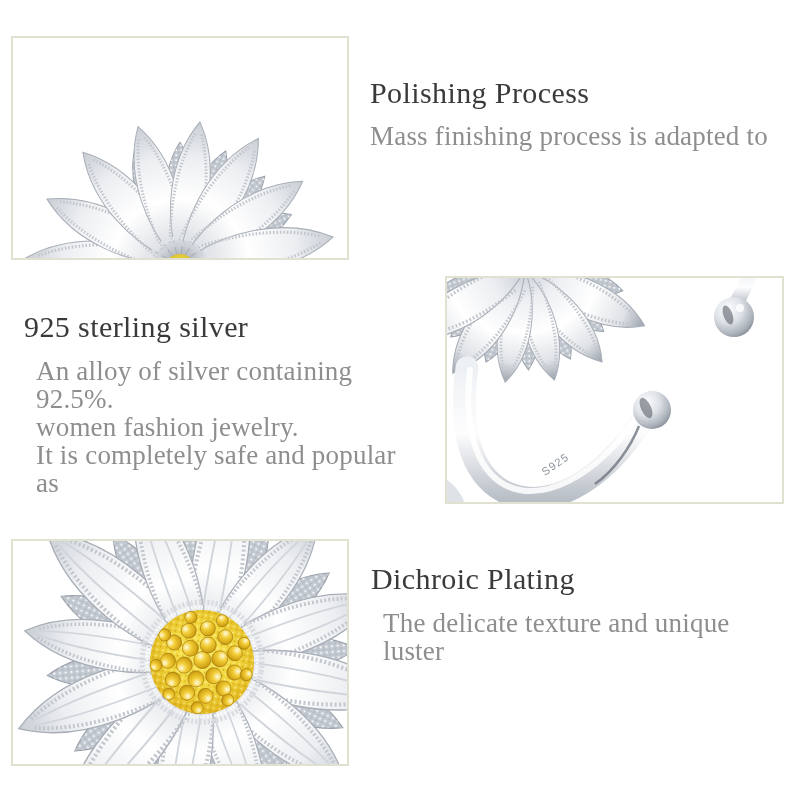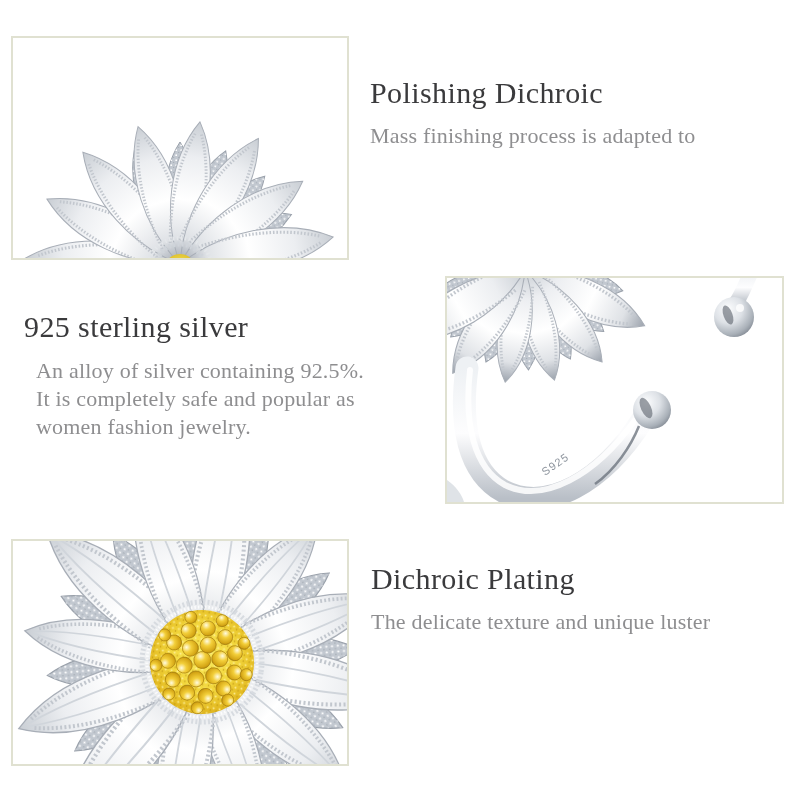--- a/index.html
+++ b/index.html
@@ -17,21 +17,21 @@
   #box3{left:11px;top:539px;width:338px;height:227px;}
   .text-block{position:absolute;}
   #t1{left:370px;top:76px;width:430px;}
   #t2{left:24px;top:310px;width:410px;}
   #t3{left:371px;top:562px;width:430px;}
   .text-block h2{
     margin:0 0 11px 0;font-weight:400;font-size:30px;line-height:1.15;
     color:#3a3a3c;letter-spacing:0.4px;font-family:"Liberation Serif",serif;
   }
   .text-block .line{
-    display:block;font-size:22px;line-height:28px;color:#8e8e90;
+    display:block;font-size:27px;line-height:28px;color:#8e8e90;
     letter-spacing:0.2px;
   }
 </style>
 </head>
 <body>
 
 <div class="frame" id="box1">
   <svg viewBox="0 0 334 220" aria-hidden="true">
     <defs>
       <linearGradient id="agrad" x1="0" y1="1" x2="0" y2="0">
@@ -111,32 +111,32 @@
     <g transform="translate(167,226) rotate(80) scale(1.05)">
         <use href="#apF"></use>
       </g>
     <circle cx="167" cy="233" r="33" fill="none" stroke="#e4e7ea" stroke-width="4" stroke-dasharray="1.5,2.5"></circle>
     <circle cx="167" cy="231" r="25" fill="none" stroke="#cfd4da" stroke-width="5" stroke-dasharray="2,2.4"></circle>
     <circle cx="167" cy="232" r="16" fill="url(#agold)"></circle>
   </svg>
 </div>
 
 <div class="text-block" id="t1">
-  <h2>Polishing Dichroic</h2>
+  <h2>Polishing Process</h2>
   <p style="margin:0">
     <span class="line">Mass finishing process is adapted to</span>
   </p>
 </div>
 
 <div class="text-block" id="t2">
   <h2>925 sterling silver</h2>
   <p style="margin:12px">
     <span class="line">An alloy of silver containing 92.5%.</span>
+    <span class="line">women fashion jewelry.</span>
     <span class="line">It is completely safe and popular as</span>
-    <span class="line">women fashion jewelry.</span>
   </p>
 </div>
 
 <div class="frame" id="box2">
   <svg viewBox="0 0 335 224" aria-hidden="true">
     <defs>
       <linearGradient id="bgrad" x1="0" y1="1" x2="0" y2="0">
         <stop offset="0" stop-color="#9ba2ac"></stop>
           <stop offset="0.18" stop-color="#dfe2e6"></stop>
         <stop offset="0.45" stop-color="#ffffff"></stop>
@@ -373,16 +373,16 @@
         <circle cx="0" cy="-46" r="6" transform="rotate(256)"></circle>
         <circle cx="0" cy="-46" r="6" transform="rotate(296)"></circle>
         <circle cx="0" cy="-46" r="6" transform="rotate(336)"></circle>
       </g>
     </g>
   </svg>
 </div>
 
 <div class="text-block" id="t3">
   <h2>Dichroic Plating</h2>
-  <p style="margin:0">
+  <p style="margin:12px">
     <span class="line">The delicate texture and unique luster</span>
   </p>
 </div>
 
 </body></html>

